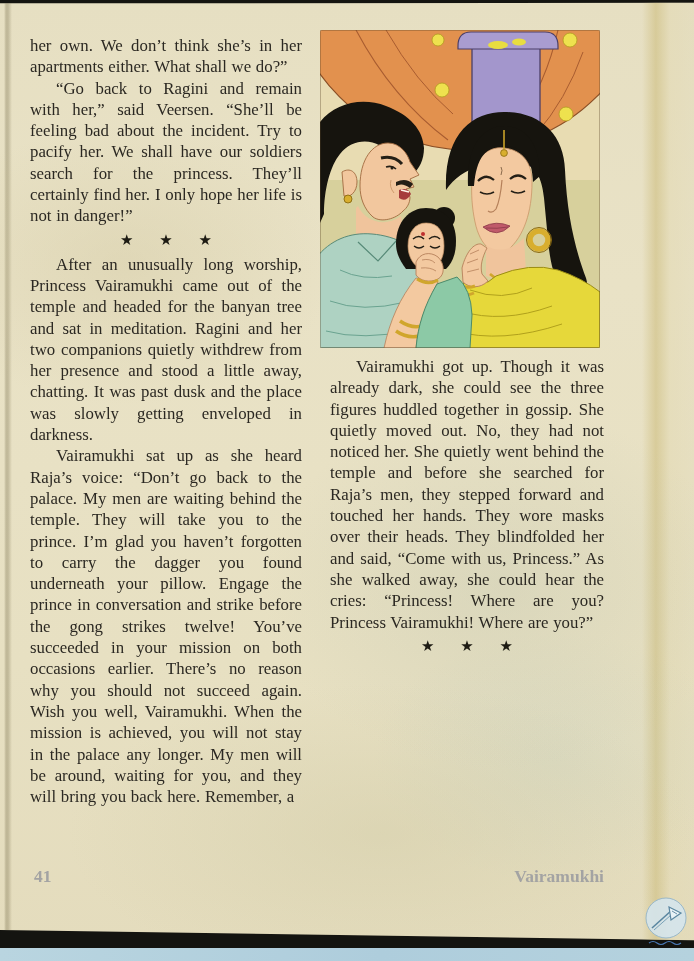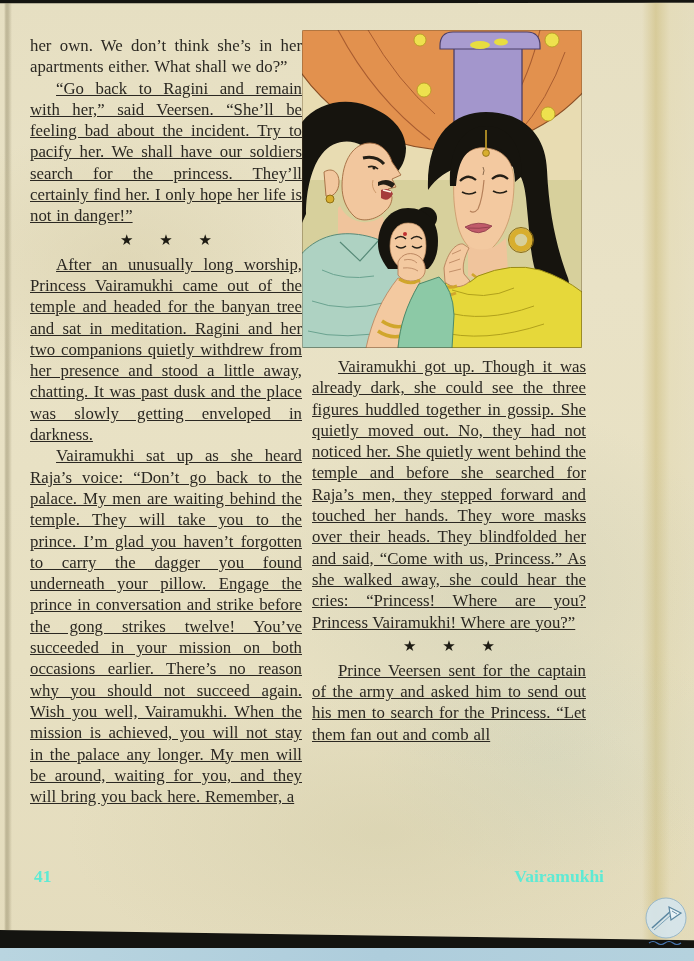--- a/index.html
+++ b/index.html
@@ -20,44 +20,44 @@
       radial-gradient(ellipse 340px 260px at 72% 62%, rgba(186,192,170,0.30), transparent 70%),
       radial-gradient(ellipse 420px 200px at 55% 88%, rgba(202,197,158,0.34), transparent 75%),
       radial-gradient(ellipse 260px 180px at 80% 80%, rgba(178,198,188,0.22), transparent 70%),
       linear-gradient(90deg, rgba(104,94,58,0.0) 4px, rgba(104,94,58,0.30) 6px, rgba(104,94,58,0.30) 8px, rgba(104,94,58,0.0) 12px),
       linear-gradient(90deg, transparent 92.5%, rgba(203,186,120,0.55) 94.5%, rgba(226,216,176,0.45) 96.5%, rgba(222,214,178,0.2) 100%),
       linear-gradient(180deg, #e6dfc2 0%, #e9e2c6 30%, #e7e0c2 70%, #e4dcbd 100%);
     clip-path: polygon(0 0.35%, 100% 0.3%, 100% 99.3%, 0 98.2%);
   }
 
   .columns {
-    position:absolute; left:30px; top:30px; display:flex; 
+    position:absolute; left:30px; top:30px; display:flex; gap:18px;
   }
   .col { color:#2b2822; }
   .col-left { width:272px; padding-top:5px; }
   .col-right { width:284px; }
   .col p {
     margin:0; text-align:justify; font-size:16.8px; line-height:21.3px;
     hyphens:none; word-spacing:0.5px;
   }
-  .col p.indent { text-indent:1.55em;text-decoration:underline; }
+  .col p.indent { text-indent:1.55em; }
   .stars {
     text-align:center; font-size:15px; letter-spacing:11px; padding-left:11px;
     line-height:27px; color:#1d1b13;
   }
 
   .illustration {
     margin:0 0 8px 0; width:280px; height:318px;
   }
   .right-text { padding-left:10px; }
 
   .footer {
     position:absolute; left:34px; top:866px; width:570px;
     display:flex; justify-content:space-between;
-    font-weight:bold; font-size:17.5px; color:#5eead4;
+    font-weight:bold; font-size:17.5px; color:#a3a3a3;
   }
 
   .stamp {
     position:absolute; left:641px; top:893px; width:50px; height:58px; z-index:5;
   }
 </style>
 </head>
 <body>
 
 <div class="scan">
@@ -173,21 +173,20 @@
               <path d="M97,249 q11,7 21,1" stroke="#d0a62c" stroke-width="3" fill="none"></path>
               <path d="M96,318 C98,296 104,276 117,254 L137,247 Q151,259 152,285 L150,318 Z" fill="#8cc9a6" stroke="#4c8a6a" stroke-width="1"></path>
             </g>
           </g>
           <rect x="0.5" y="0.5" width="279" height="317" fill="none" stroke="rgba(90,70,40,0.35)"></rect>
         </svg>
       </figure>
       <div class="right-text" id="col-right-text">
           <p class="para indent">Vairamukhi got up. Though it was already dark, she could see the three figures huddled together in gossip. She quietly moved out. No, they had not noticed her. She quietly went behind the temple and before she searched for Raja’s men, they stepped forward and touched her hands. They wore masks over their heads. They blindfolded her and said, “Come with us, Princess.” As she walked away, she could hear the cries: “Princess! Where are you? Princess Vairamukhi! Where are you?”</p>
           <div class="stars">★ ★ ★</div>
-          <p class="para indent">Prince Veersen sent for the captain of the army and asked him to send out his men to search for the Princess. “Let them fan out and comb all</p>
         </div>
     </div>
   </div>
 
   <div class="footer">
     <span>41</span>
     <span>Vairamukhi</span>
   </div>
 
   <div class="stamp">

